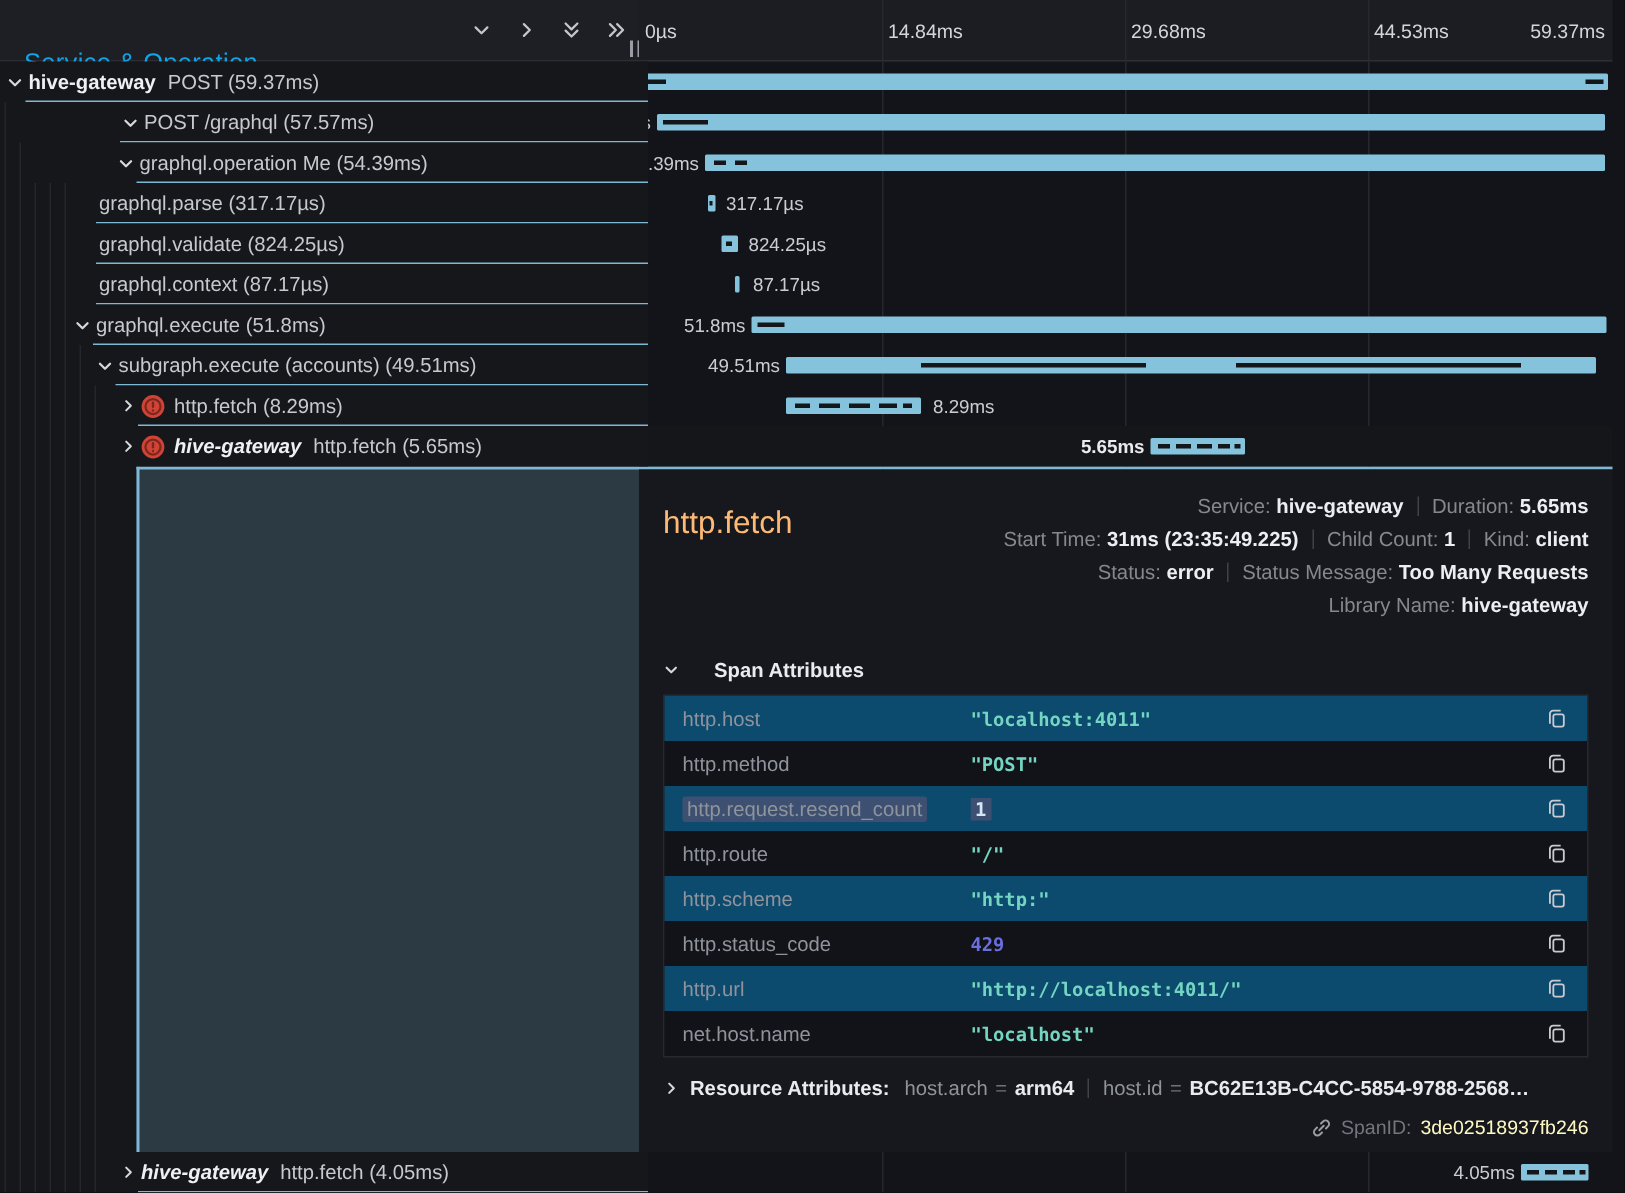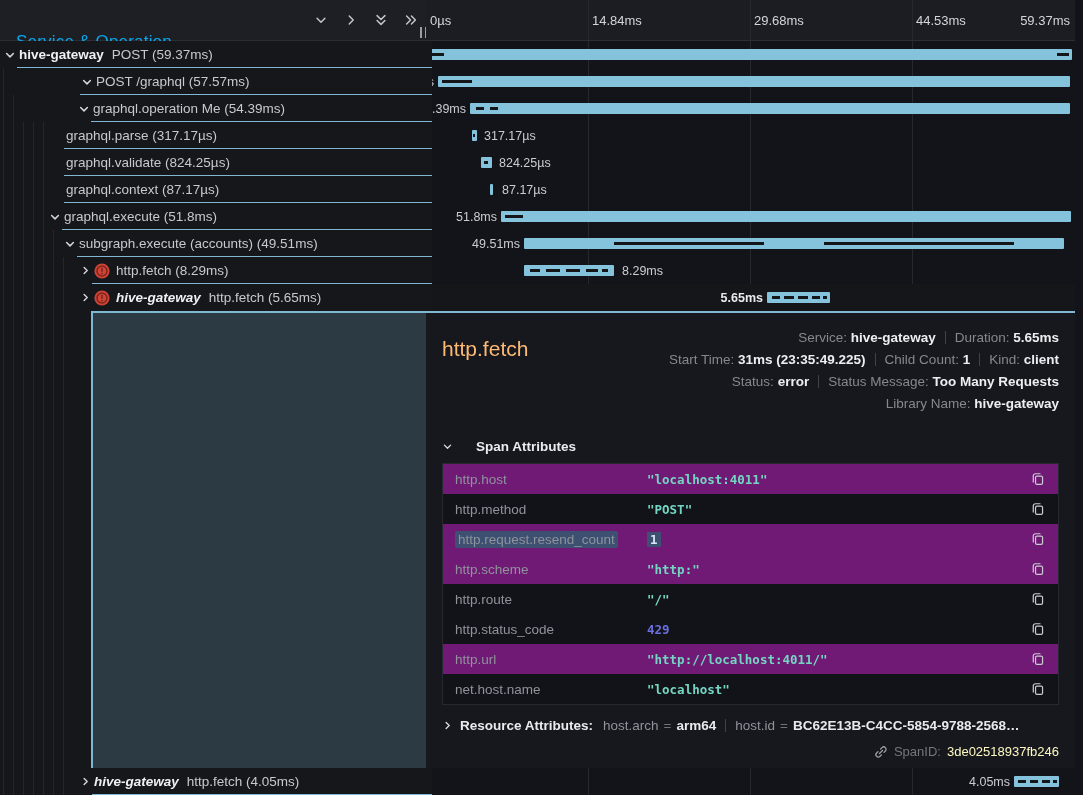--- a/index.html
+++ b/index.html
@@ -53,21 +53,21 @@
   .dtitle{font-size:21px;color:#fdba74;padding-top:10px;}
   .dmeta{margin-left:auto;text-align:right;font-size:13.5px;line-height:22px;color:#85888f;}
   .dmeta b{color:#eceef1;font-weight:bold;}
   .msep{display:inline-block;width:1px;height:13px;background:#3f424a;margin:0 9px;vertical-align:-2px;}
 
   .sa-head{margin-top:24px;display:flex;align-items:center;gap:23px;font-weight:bold;
            color:#e9ebee;font-size:13.5px;cursor:pointer;}
   .sa-head .chev{color:#d6d8dc;display:flex;}
   .sa-table{margin-top:9px;border:1px solid #26292f;}
   .arow{display:flex;align-items:center;height:30px;padding:0 8px 0 12px;font-size:13.5px;box-sizing:border-box;}
-  .arow.odd{background:#701a75;align-items:center;}
+  .arow.odd{background:#0c4a6e;align-items:center;}
   .arow.even{background:#121318;}
   .akey{width:192px;color:#8f939c;flex:0 0 192px;white-space:nowrap;}
   .aval{flex:1;font-family:"DejaVu Sans Mono",monospace;font-size:12.5px;font-weight:bold;white-space:nowrap;overflow:hidden;}
   .aval.string{color:#74d6c2;}
   .aval.number{color:#6a6fe0;}
   .hl{background:#3d5071;border-radius:2px;padding:1px 3px;}
   .hlv{background:#3d5071;border-radius:2px;padding:1px 3px;color:#d8e7f7;}
   .copy{width:24px;flex:0 0 24px;display:flex;justify-content:center;cursor:pointer;color:#c8cacf;}
 
   .res-row{margin-top:13px;display:flex;align-items:center;font-size:13.5px;white-space:nowrap;overflow:hidden;}
@@ -386,33 +386,33 @@
         <div class="arow odd">
           <span class="akey"><span class="hl">http.request.resend_count</span></span>
           <span class="aval number"><span class="hlv">1</span></span>
           <span class="copy">
               <svg width="14" height="14" viewBox="0 0 16 16" fill="none" stroke="currentColor" stroke-width="1.4" stroke-linejoin="round">
                 <rect x="5.2" y="4.8" width="8" height="9.4" rx="1.6"></rect>
                 <path d="M10.8 2 H5 a2.4 2.4 0 0 0 -2.4 2.4 V12"></path>
               </svg>
             </span>
         </div>
+        <div class="arow even">
+          <span class="akey">http.route</span>
+          <span class="aval string">"/"</span>
+          <span class="copy">
+              <svg width="14" height="14" viewBox="0 0 16 16" fill="none" stroke="currentColor" stroke-width="1.4" stroke-linejoin="round">
+                <rect x="5.2" y="4.8" width="8" height="9.4" rx="1.6"></rect>
+                <path d="M10.8 2 H5 a2.4 2.4 0 0 0 -2.4 2.4 V12"></path>
+              </svg>
+            </span>
+        </div>
         <div class="arow odd">
           <span class="akey">http.scheme</span>
           <span class="aval string">"http:"</span>
-          <span class="copy">
-              <svg width="14" height="14" viewBox="0 0 16 16" fill="none" stroke="currentColor" stroke-width="1.4" stroke-linejoin="round">
-                <rect x="5.2" y="4.8" width="8" height="9.4" rx="1.6"></rect>
-                <path d="M10.8 2 H5 a2.4 2.4 0 0 0 -2.4 2.4 V12"></path>
-              </svg>
-            </span>
-        </div>
-        <div class="arow even">
-          <span class="akey">http.route</span>
-          <span class="aval string">"/"</span>
           <span class="copy">
               <svg width="14" height="14" viewBox="0 0 16 16" fill="none" stroke="currentColor" stroke-width="1.4" stroke-linejoin="round">
                 <rect x="5.2" y="4.8" width="8" height="9.4" rx="1.6"></rect>
                 <path d="M10.8 2 H5 a2.4 2.4 0 0 0 -2.4 2.4 V12"></path>
               </svg>
             </span>
         </div>
         <div class="arow even">
           <span class="akey">http.status_code</span>
           <span class="aval number">429</span>

